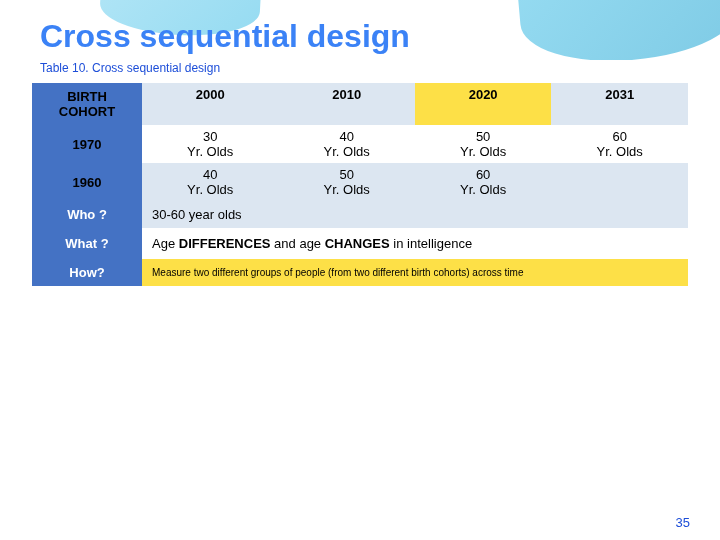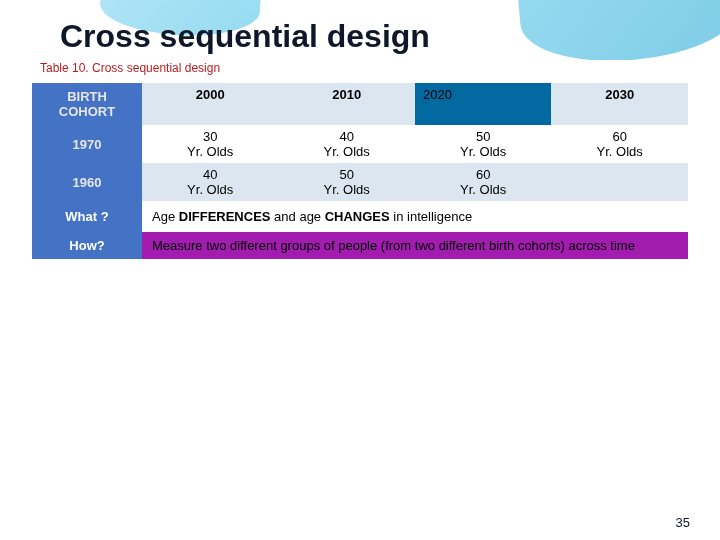--- a/index.html
+++ b/index.html
@@ -22,28 +22,27 @@
       height: 60px;
       overflow: hidden;
       z-index: 0;
     }
 
     .page-title {
       position: relative;
       z-index: 1;
       font-size: 32px;
       font-weight: bold;
-      color: #0f172a;
+      color: #3b82f6;
       padding: 18px 40px 6px 40px;
-      margin-left: 20px;
     }
 
     .subtitle {
       font-size: 12px;
-      color: #b91c1c;
+      color: #1d4ed8;
       padding: 0 40px 8px 40px;
       position: relative;
       z-index: 1;
     }
 
     .table-container {
       padding: 0 32px;
       position: relative;
       z-index: 1;
     }
@@ -60,21 +59,21 @@
       color: #ffffff;
       font-weight: bold;
       text-align: center;
       padding: 7px 10px;
       font-size: 14px;
     }
 
     
     .col-label {
       background-color: #4472C4;
-      color: #e5e5e5;
+      color: #000000;
       font-weight: bold;
       text-align: center;
       padding: 6px 8px;
       width: 110px;
     }
 
     
     .data-cell {
       text-align: center;
       padding: 4px 8px;
@@ -107,31 +106,31 @@
       font-size: 13px;
     }
 
     .what-row td:last-child {
       background-color: #ffffff;
       padding: 8px 10px;
       font-size: 13px;
     }
 
     .how-row td:last-child {
-      background-color: #a21caf;
+      background-color: #fde047;
       padding: 6px 10px;
-      font-size: 13px;
+      font-size: 10px;
     }
 
     .page-num {
       position: absolute;
       bottom: 10px;
       right: 30px;
       font-size: 13px;
-      color: #0f172a;
+      color: #1d4ed8;
       text-align: center;
     }
 
     
     .deco-shape {
       position: absolute;
       border-radius: 50%;
       opacity: 0.6;
     }
     .deco-top-right {
@@ -166,42 +165,46 @@
 
 <div class="table-container">
   <table>
 
     <tbody>
 
     <tr>
       <td class="col-label">BIRTH<br>COHORT</td>
       <td class="data-cell row-white" style="font-weight:bold;background:#dce6f1;">2000</td>
       <td class="data-cell row-white" style="text-align:center;font-weight:bold;background:#dce6f1;">2010</td>
-      <td class="data-cell row-white" style="text-align:left;font-weight:normal;background:#0369a1;">2020</td>
-      <td class="data-cell row-white" style="text-align:center;font-weight:bold;background:#dce6f1;">2030</td>
+      <td class="data-cell row-white" style="text-align:center;font-weight:bold;background:#fde047;">2020</td>
+      <td class="data-cell row-white" style="text-align:center;font-weight:bold;background:#dce6f1;">2031</td>
     </tr>
 
     <tr class="row-white">
       <td class="col-label">1970</td>
       <td class="data-cell">30<br>Yr. Olds</td>
       <td class="data-cell">40<br>Yr. Olds</td>
       <td class="data-cell">50<br>Yr. Olds</td>
       <td class="data-cell">60<br>Yr. Olds</td>
     </tr>
 
     <tr class="row-light">
       <td class="col-label">1960</td>
       <td class="data-cell">40<br>Yr. Olds</td>
       <td class="data-cell">50<br>Yr. Olds</td>
       <td class="data-cell">60<br>Yr. Olds</td>
       <td class="data-cell"></td>
     </tr>
 
 
 
+    <tr class="who-row">
+      <td>Who ?</td>
+      <td colspan="4">30-60 year olds</td>
+    </tr>
 
     <tr class="what-row">
       <td>What ?</td>
       <td colspan="4">Age <strong>DIFFERENCES</strong> and age <strong>CHANGES</strong> in intelligence</td>
     </tr>
 
     <tr class="how-row">
       <td>How?</td>
       <td colspan="4">Measure two different groups of people (from two different birth cohorts) across time</td>
     </tr>

